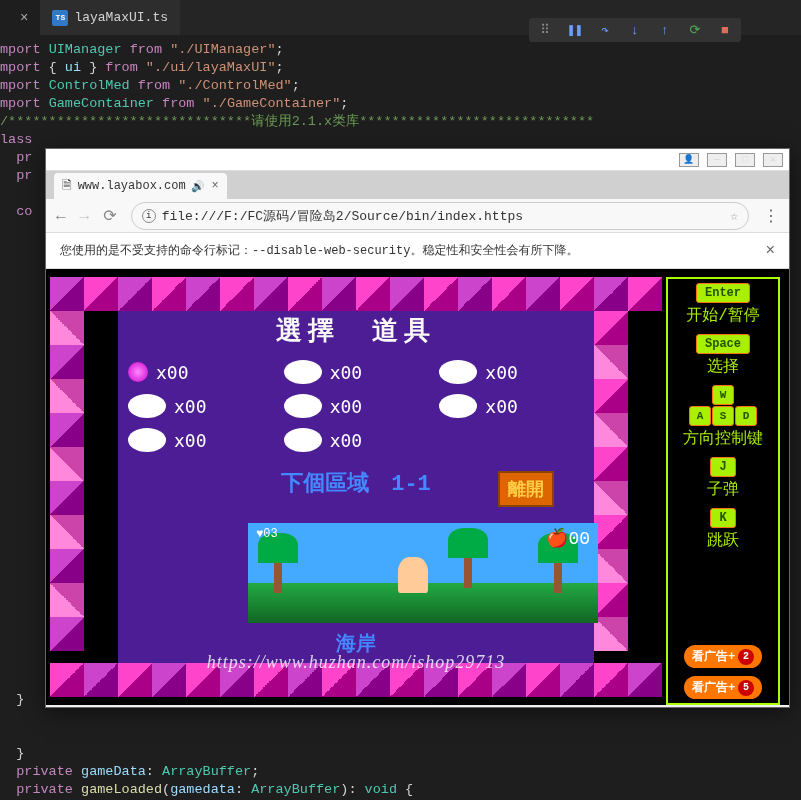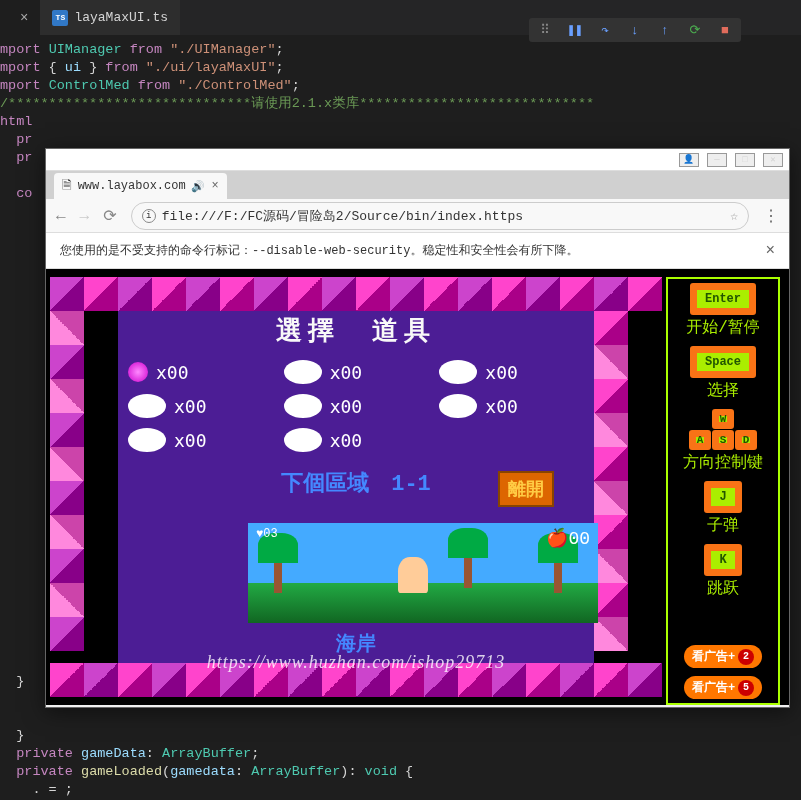--- a/index.html
+++ b/index.html
@@ -63,21 +63,21 @@
 .game-preview { position: absolute; left: 130px; bottom: 40px; width: 350px; height: 100px; background: linear-gradient(to bottom, #44aaff 0%, #44aaff 60%, #22aa44 60%, #116622 100%); }
 .game-preview .palm { position: absolute; width: 40px; height: 60px; }
 .palm::before { content: ''; position: absolute; bottom: 0; left: 16px; width: 8px; height: 40px; background: #995533; }
 .palm::after { content: ''; position: absolute; top: 0; left: 0; width: 40px; height: 30px; background: #00aa44; border-radius: 40% 40% 0 0; }
 .character { position: absolute; left: 150px; bottom: 30px; width: 30px; height: 36px; background: #ffcc99; border-radius: 40% 40% 10% 10%; }
 .coast-label { position: absolute; bottom: 6px; left: 50%; transform: translateX(-50%); color: #4488ff; font-size: 20px; font-weight: bold; }
 .watermark { position: absolute; bottom: 24px; width: 100%; text-align: center; color: rgba(255,255,255,0.8); font-size: 18px; font-style: italic; font-family: Georgia; letter-spacing: 1px; }
 
 
 .control-panel { width: 114px; margin: 8px 8px 0 4px; border: 2px solid #aaff00; background: #000; padding: 4px; display: flex; flex-direction: column; align-items: center; gap: 2px; }
-.key-btn { background: #aaee00; color: #225500; font-weight: bold; border-radius: 3px; padding: 2px 8px; font-size: 12px; border: 7px solid #f97316; }
+.key-btn { background: #aaee00; color: #225500; font-weight: bold; border-radius: 3px; padding: 2px 8px; font-size: 12px; border: 1px solid #f97316; }
 .key-label { color: #aaee00; font-size: 16px; margin-bottom: 6px; }
 .wasd { display: grid; grid-template-columns: repeat(3, 22px); grid-template-rows: repeat(2, 20px); gap: 1px; }
 .wasd .key-btn { padding: 0; font-size: 11px; display: flex; align-items: center; justify-content: center; }
 .wasd .w { grid-column: 2; }
 .wasd .a { grid-column: 1; grid-row: 2; }
 .wasd .s { grid-column: 2; grid-row: 2; }
 .wasd .d { grid-column: 3; grid-row: 2; }
 .ad-btn { background: #ff7700; color: #fff; border-radius: 12px; padding: 3px 8px; font-size: 12px; font-weight: bold; display: flex; align-items: center; gap: 3px; margin-top: 6px; }
 .ad-badge { background: #cc0000; border-radius: 50%; width: 16px; height: 16px; font-size: 10px; display: flex; align-items: center; justify-content: center; }
 </style>
@@ -100,22 +100,23 @@
     <span class="debug-btn" style="color:#6aa0ff">↑</span>
     <span class="debug-btn" style="color:#4caf50">⟳</span>
     <span class="debug-btn" style="color:#e06c5c">■</span>
   </div>
 </div>
 
 <div class="code-area">
 <div class="code-line"><span class="kw">mport</span> <span class="cls">UIManager</span> <span class="kw">from</span> <span class="str">"./UIManager"</span>;</div>
 <div class="code-line"><span class="kw">mport</span> { <span class="ident">ui</span> } <span class="kw">from</span> <span class="str">"./ui/layaMaxUI"</span>;</div>
 <div class="code-line"><span class="kw">mport</span> <span class="cls">ControlMed</span> <span class="kw">from</span> <span class="str">"./ControlMed"</span>;</div>
+<div class="code-line"><span class="kw">mport</span> <span class="cls">GameContainer</span> <span class="kw">from</span> <span class="str">"./GameContainer"</span>;</div>
 <div class="code-line"><span class="cmt">/******************************</span><span class="cmt">请使用2.1.x类库</span><span class="cmt">*****************************</span></div>
-<div class="code-line"><span class="kw">html</span> </div>
+<div class="code-line"><span class="kw">lass</span> </div>
 <div class="code-line">  <span class="kw">pr</span></div>
 <div class="code-line">  <span class="kw">pr</span></div>
 <div class="code-line"> </div>
 <div class="code-line">  <span class="kw">co</span></div>
 <div class="code-line" style="height:470px"> </div>
 <div class="code-line">  }</div>
 <div class="code-line"> </div>
 <div class="code-line"> </div>
 <div class="code-line">  }</div>
 <div class="code-line">  <span class="kw">private</span> <span class="ident">gameData</span>: <span class="type">ArrayBuffer</span>;</div>

